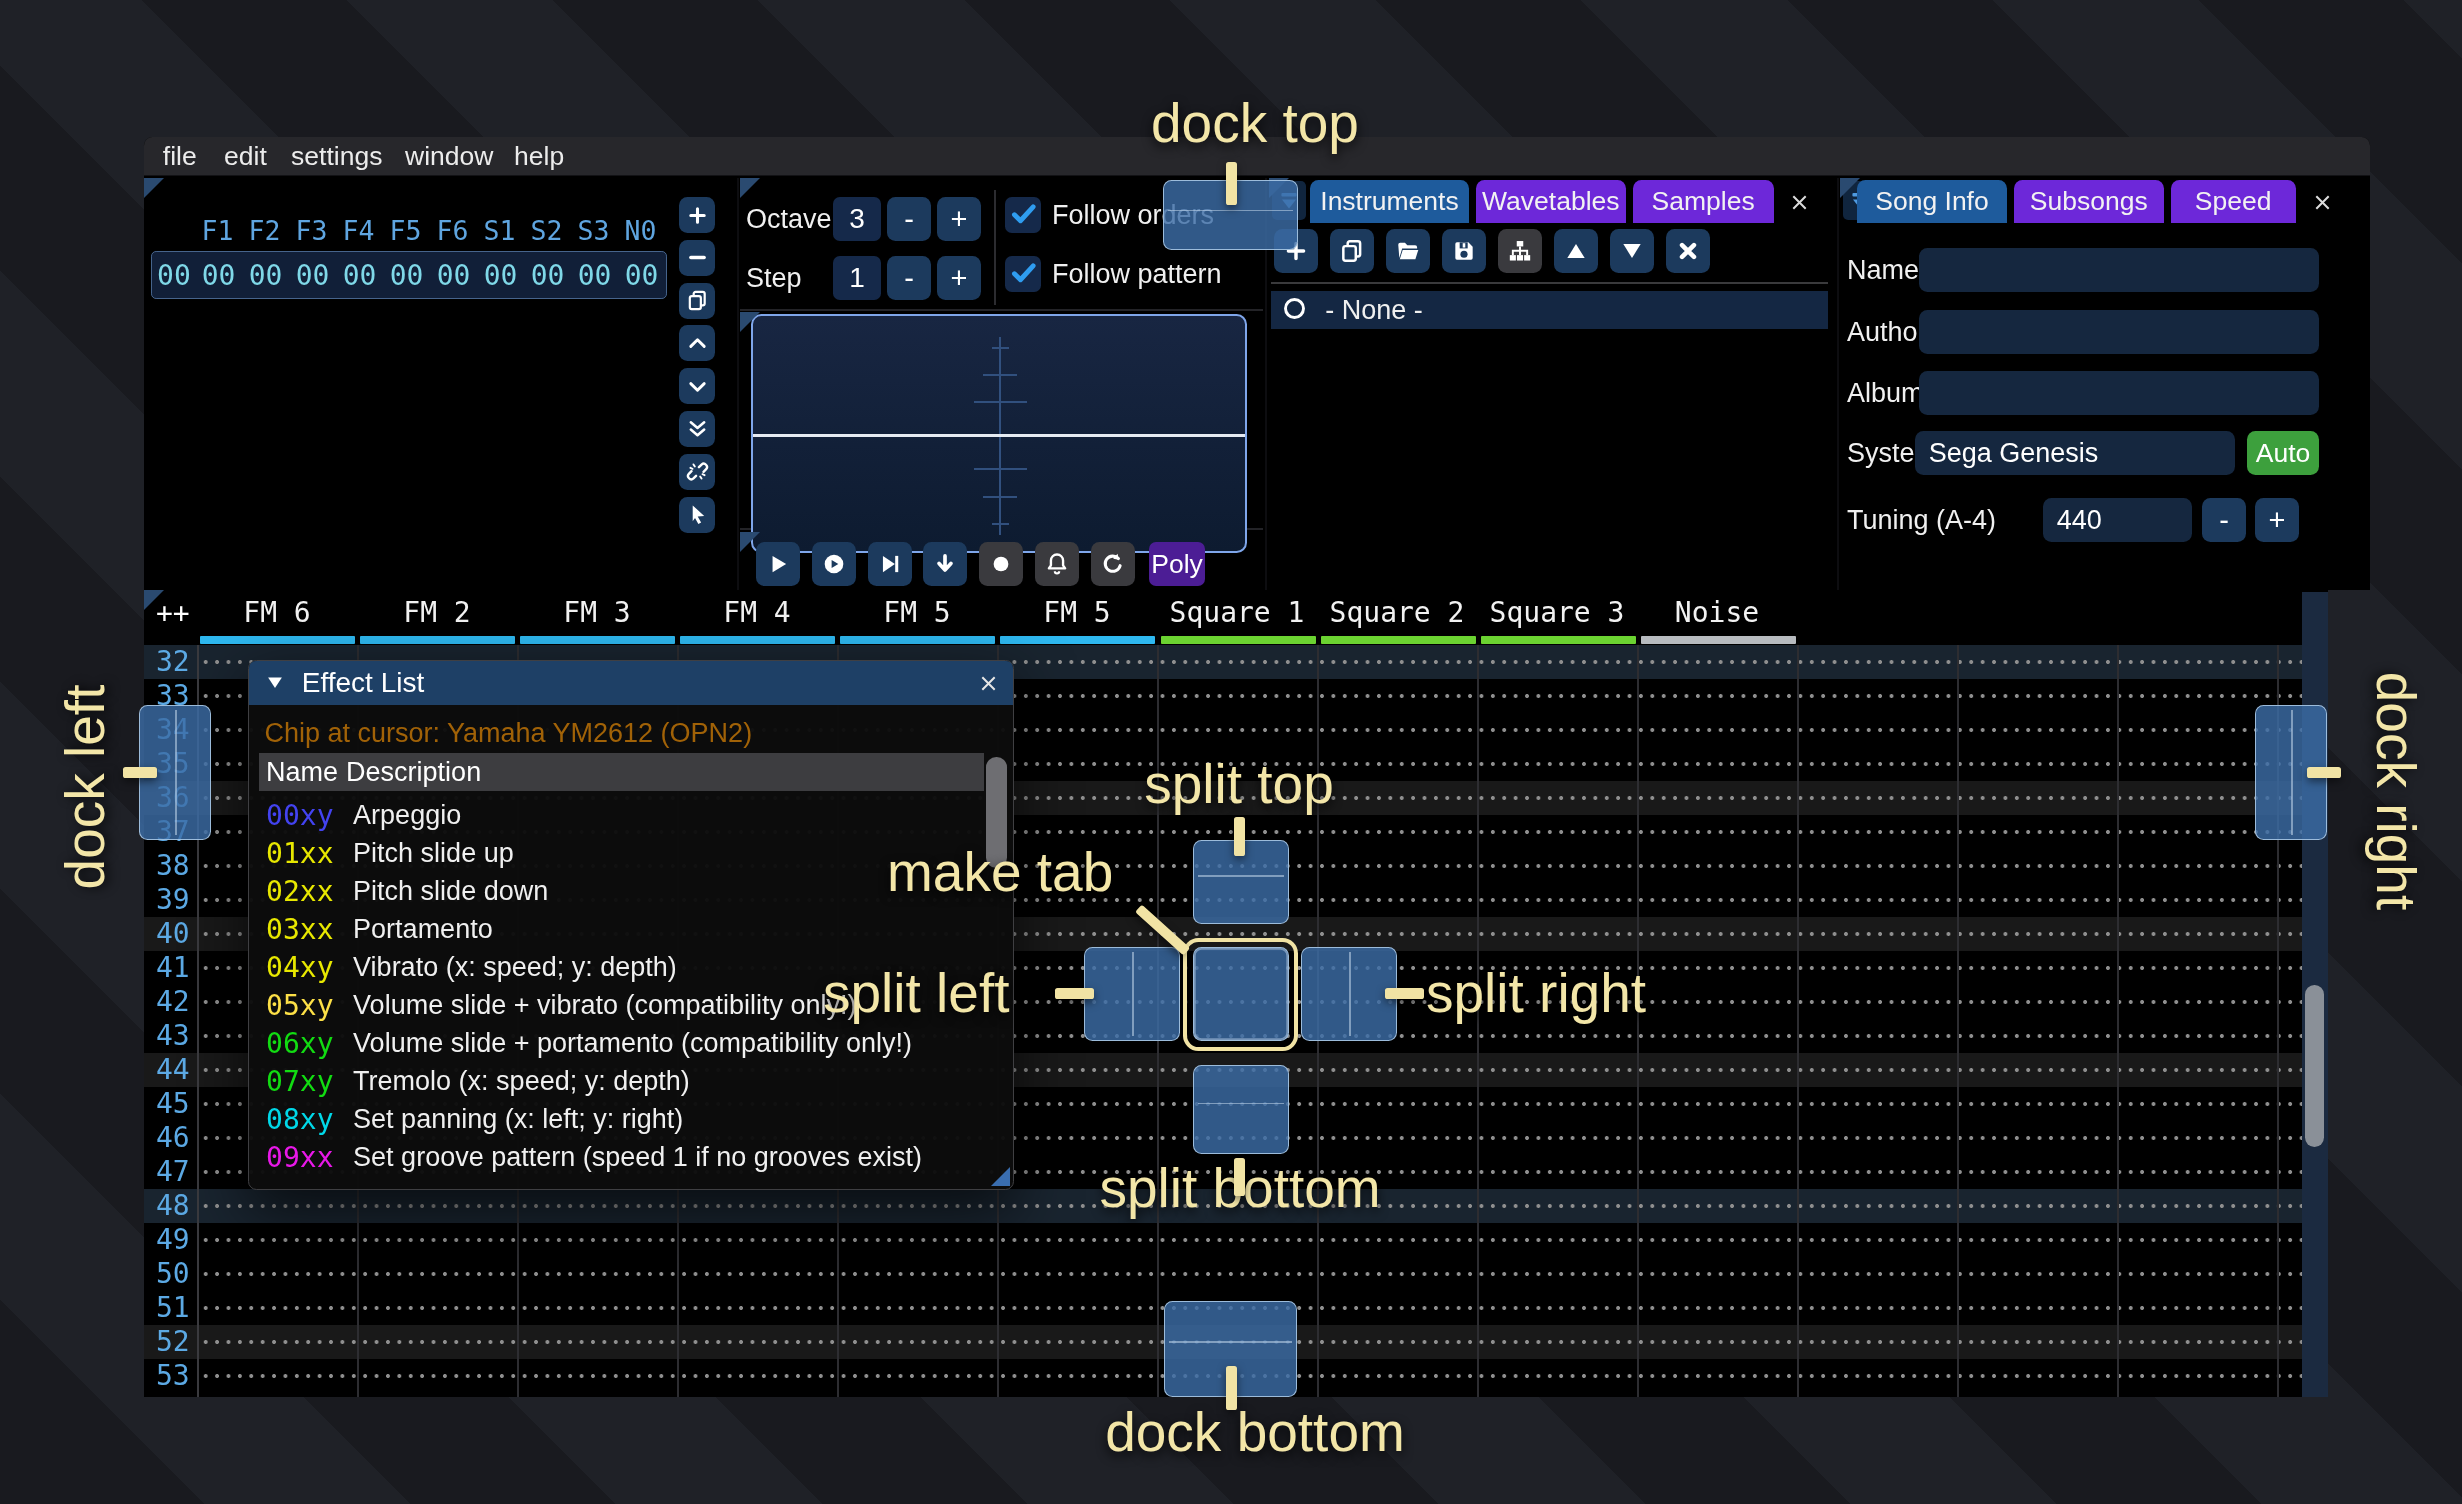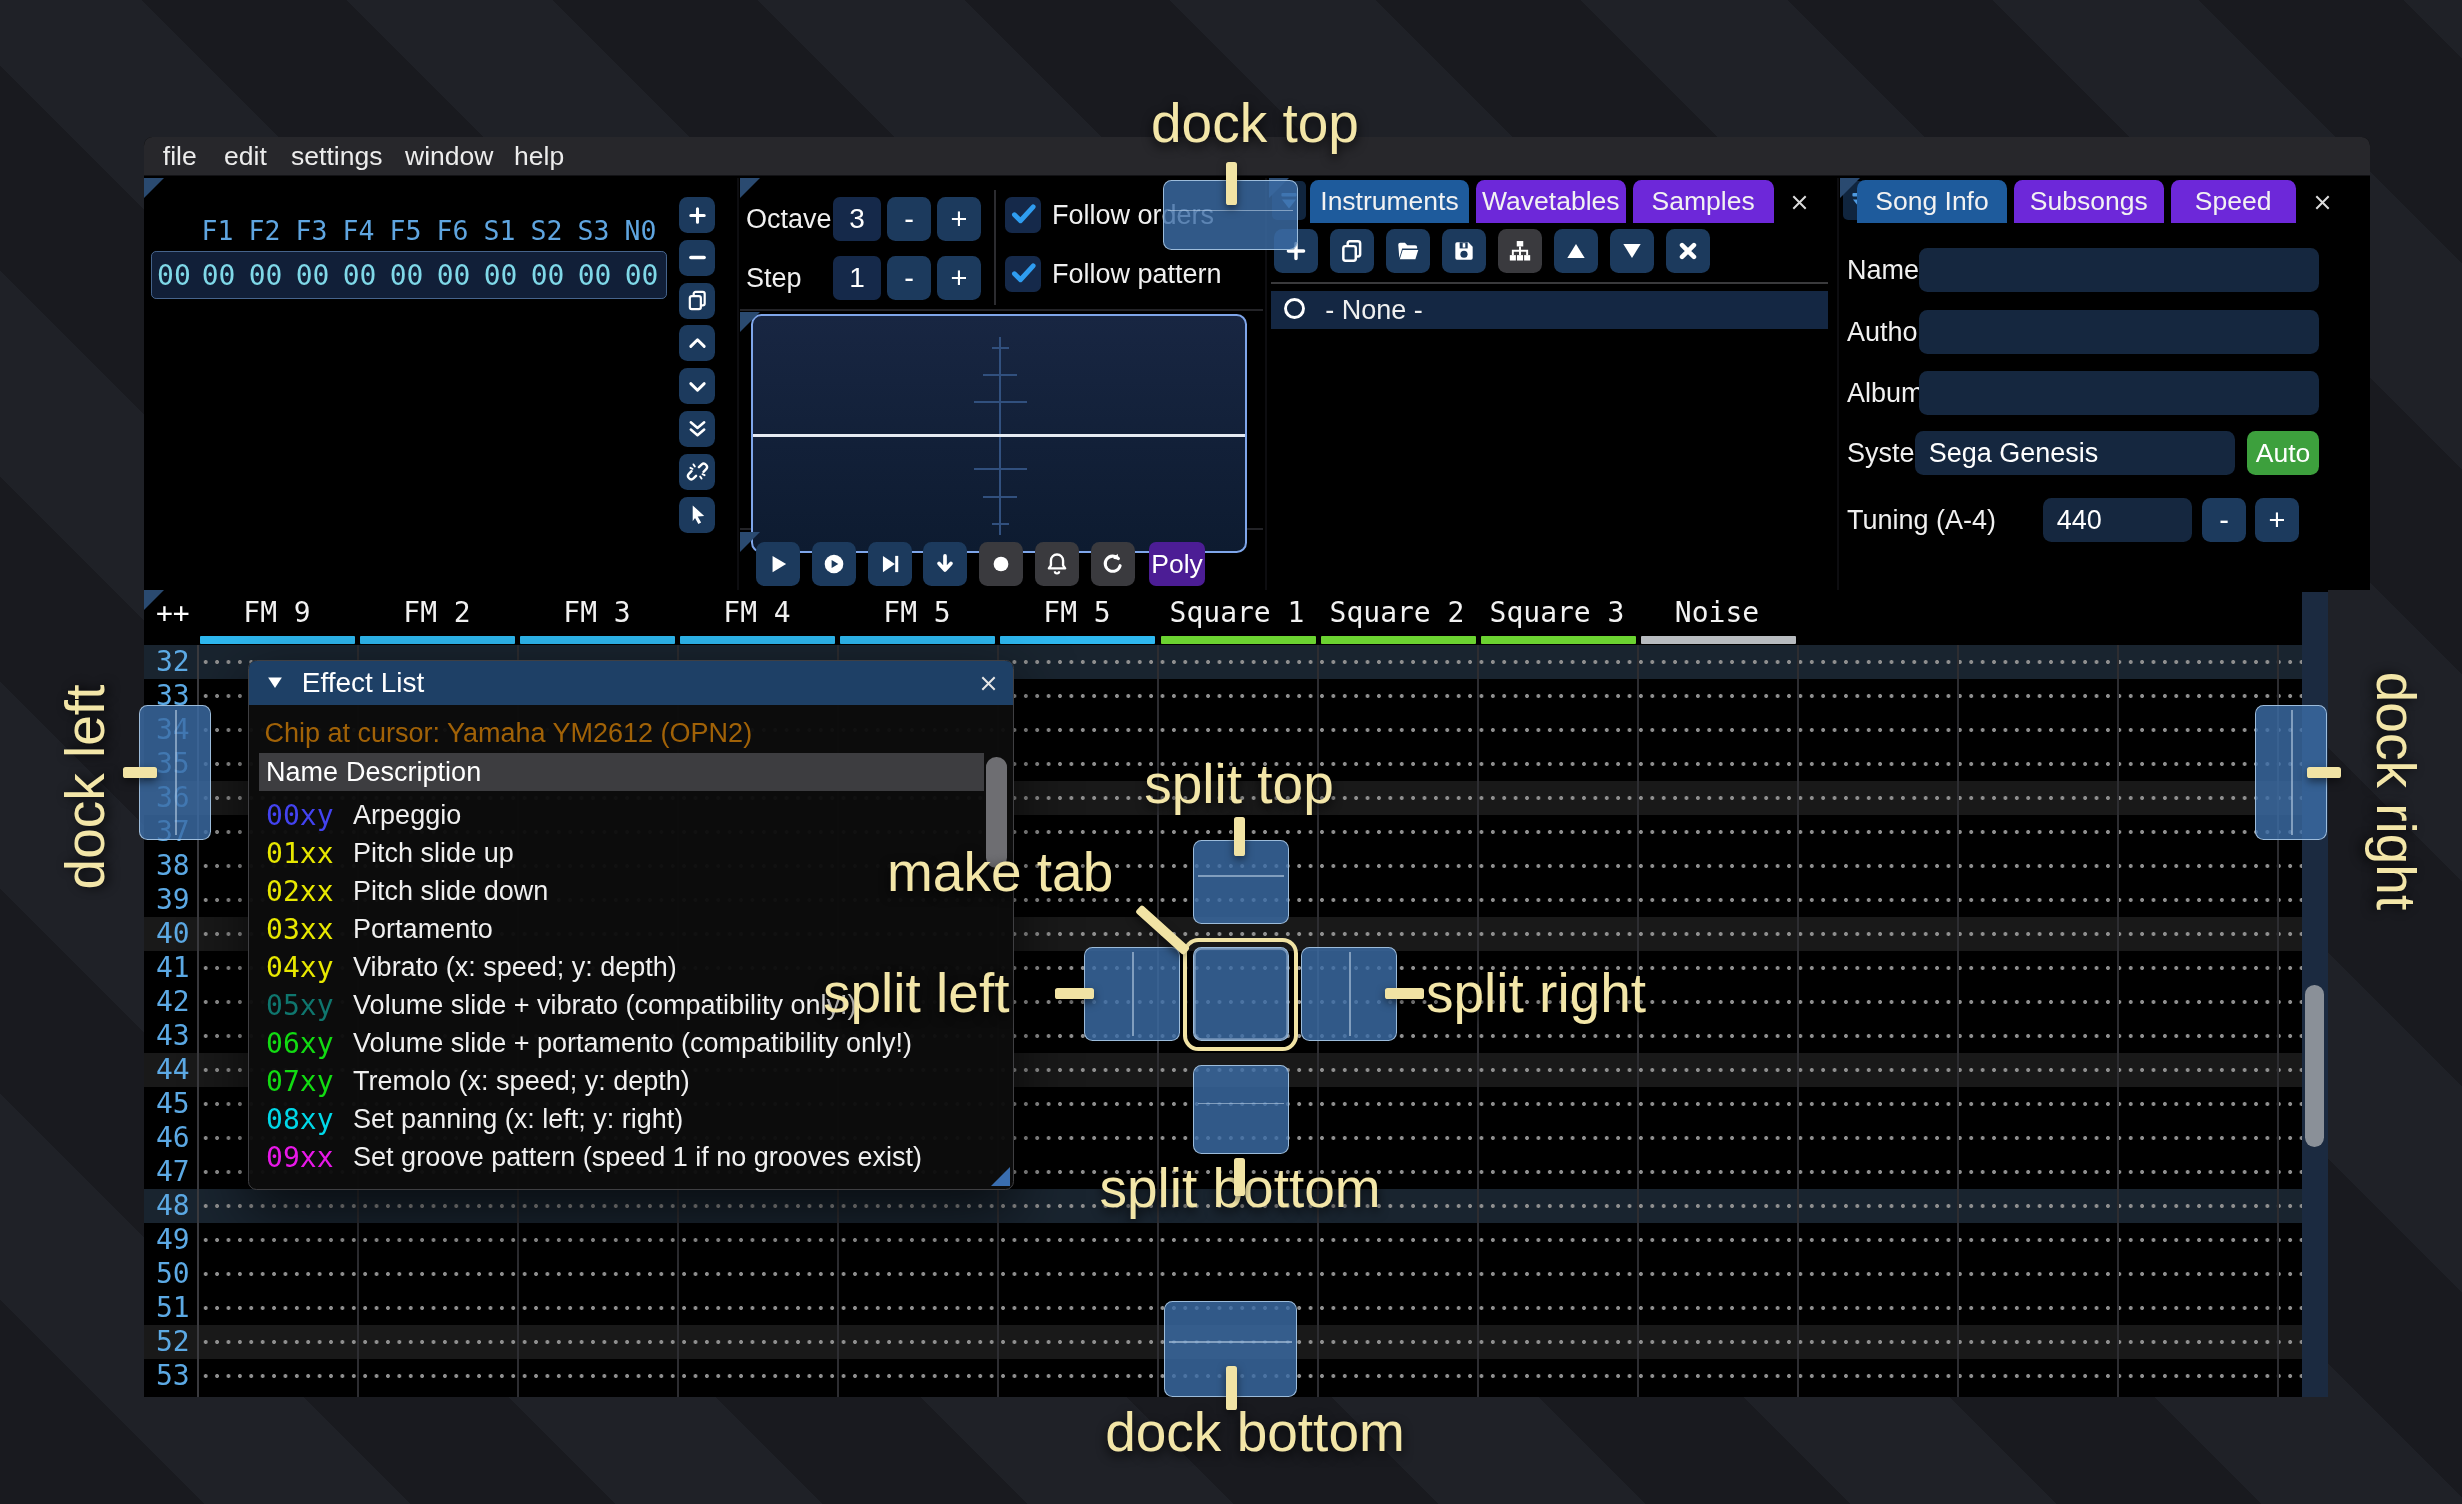--- a/index.html
+++ b/index.html
@@ -379,21 +379,21 @@
   <div id="auto-btn">Auto</div>
   <div class="flabel" style="left:1847px;top:498px">Tuning (A-4)</div>
   <div class="inbox" style="left:2043px;top:498px;width:149px;padding-left:13.7px">440</div>
   <div class="sqbtn" style="left:2202px;top:498px">-</div>
   <div class="sqbtn" style="left:2255px;top:498px">+</div>
 
   <div id="pattern">
     <div class="corner" style="left:0;top:0"></div>
     <div id="pat-corner">++</div>
     <div id="chan-header">
-        <div class="ch">FM 9</div>
+        <div class="ch">FM 6</div>
         <div class="ch">FM 2</div>
         <div class="ch">FM 3</div>
         <div class="ch">FM 4</div>
         <div class="ch">FM 5</div>
         <div class="ch">FM 5</div>
         <div class="ch">Square 1</div>
         <div class="ch">Square 2</div>
         <div class="ch">Square 3</div>
         <div class="ch">Noise</div>
       </div>
@@ -537,21 +537,21 @@
         </div>
         <div class="fxrow">
           <div class="code" style="color: rgb(232, 232, 0);">03xx</div>
           <div class="desc">Portamento</div>
         </div>
         <div class="fxrow">
           <div class="code" style="color: rgb(232, 232, 0);">04xy</div>
           <div class="desc">Vibrato (x: speed; y: depth)</div>
         </div>
         <div class="fxrow">
-          <div class="code" style="color: #0f766e;">05xy</div>
+          <div class="code" style="color: #fde047;">05xy</div>
           <div class="desc">Volume slide + vibrato (compatibility only!)</div>
         </div>
         <div class="fxrow">
           <div class="code" style="color: rgb(18, 220, 18);">06xy</div>
           <div class="desc">Volume slide + portamento (compatibility only!)</div>
         </div>
         <div class="fxrow">
           <div class="code" style="color: rgb(18, 220, 18);">07xy</div>
           <div class="desc">Tremolo (x: speed; y: depth)</div>
         </div>

